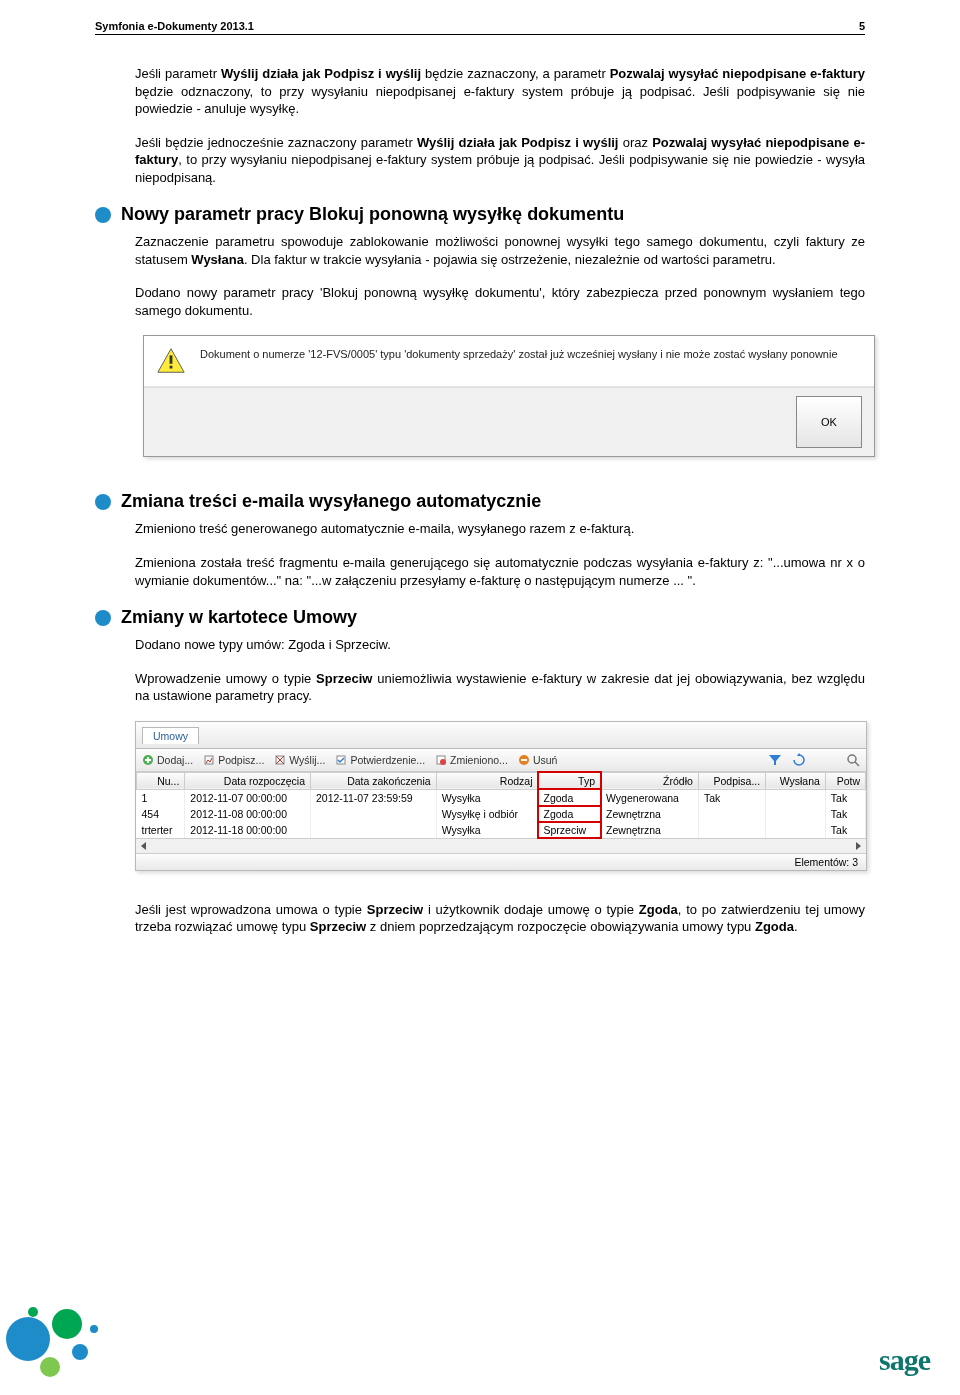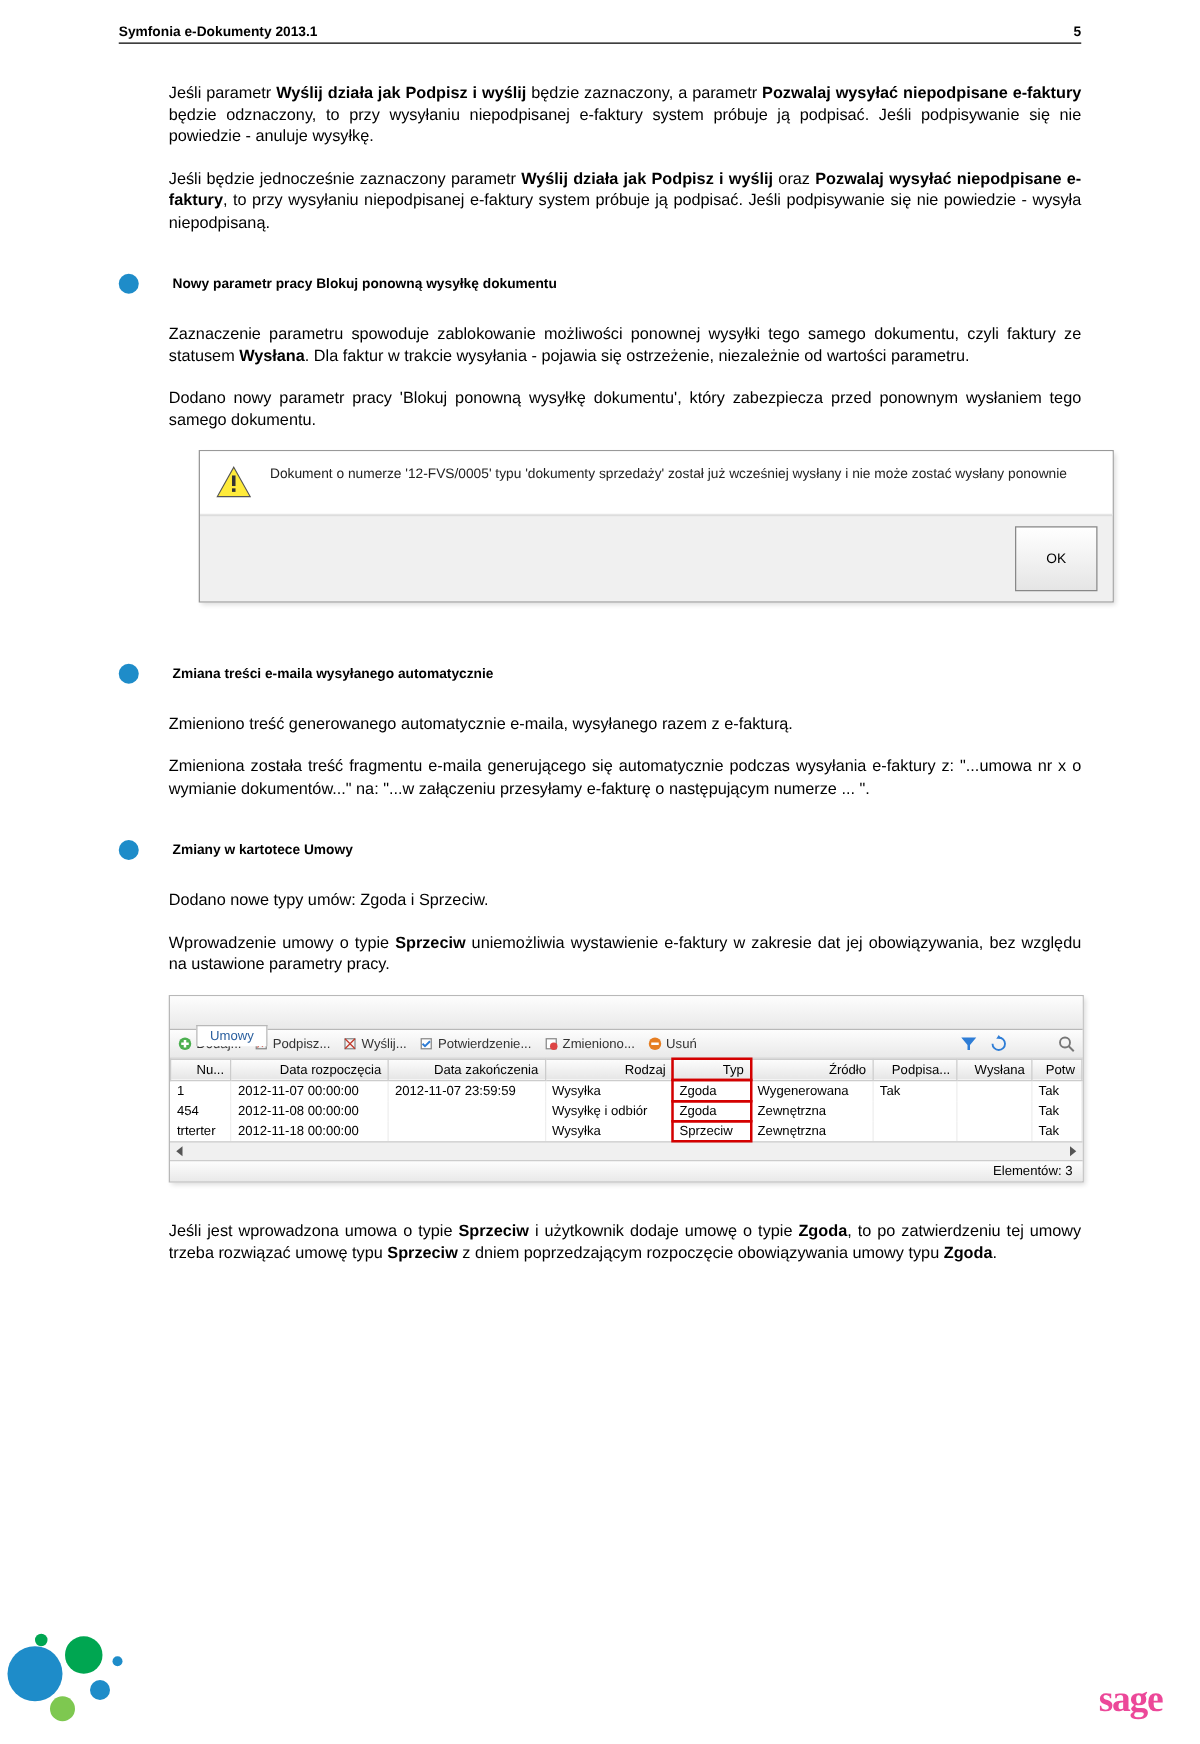--- a/index.html
+++ b/index.html
@@ -37,29 +37,29 @@
   }
   .blue-dot {
     width: 16px;
     height: 16px;
     background: #1e8cc9;
     border-radius: 50%;
     margin-right: 10px;
     flex-shrink: 0;
   }
   .bullet-heading h2 {
-    font-size: 11px;
+    font-size: 18px;
     font-weight: bold;
-    margin: 17px;
+    margin: 0;
   }
   b { font-weight: bold; }
 
   
   .dialog-shot {
-    margin-left: 64px;
+    margin-left: 48px;
     width: 730px;
     border: 1px solid #999;
     background: #f4f4f4;
     box-shadow: 2px 2px 4px rgba(0,0,0,0.15);
   }
   .dialog-body {
     display: flex;
     padding: 10px 12px;
     background: #fff;
     border-bottom: 1px solid #e5e5e5;
@@ -100,22 +100,21 @@
     height: 20px;
   }
   .grid-tab {
     display: inline-block;
     padding: 2px 10px;
     color: #2a5f9e;
     border: 1px solid #b8b8b8;
     border-bottom: none;
     background: #fff;
     position: relative;
-    top: 20px;
-    margin-left: 15px;
+    top: 2px;
   }
   .grid-toolbar {
     display: flex;
     align-items: center;
     gap: 10px;
     background: linear-gradient(#fdfdfd,#e9e9e9);
     border-bottom: 1px solid #ccc;
     padding: 4px 6px;
   }
   .tbtn { display: inline-flex; align-items: center; gap: 3px; color: #333; }
@@ -165,21 +164,21 @@
     bottom: 0;
     width: 130px;
     height: 100px;
   }
   .deco .c { position:absolute; border-radius:50%; }
   .logo {
     position: absolute;
     right: 30px;
     bottom: 18px;
     font-family: Georgia, serif;
-    color: #ec4899;
+    color: #0f766e;
     font-size: 30px;
     font-weight: bold;
     letter-spacing: -1px;
   }
 </style>
 </head>
 <body>
 
 <div class="page">
 

